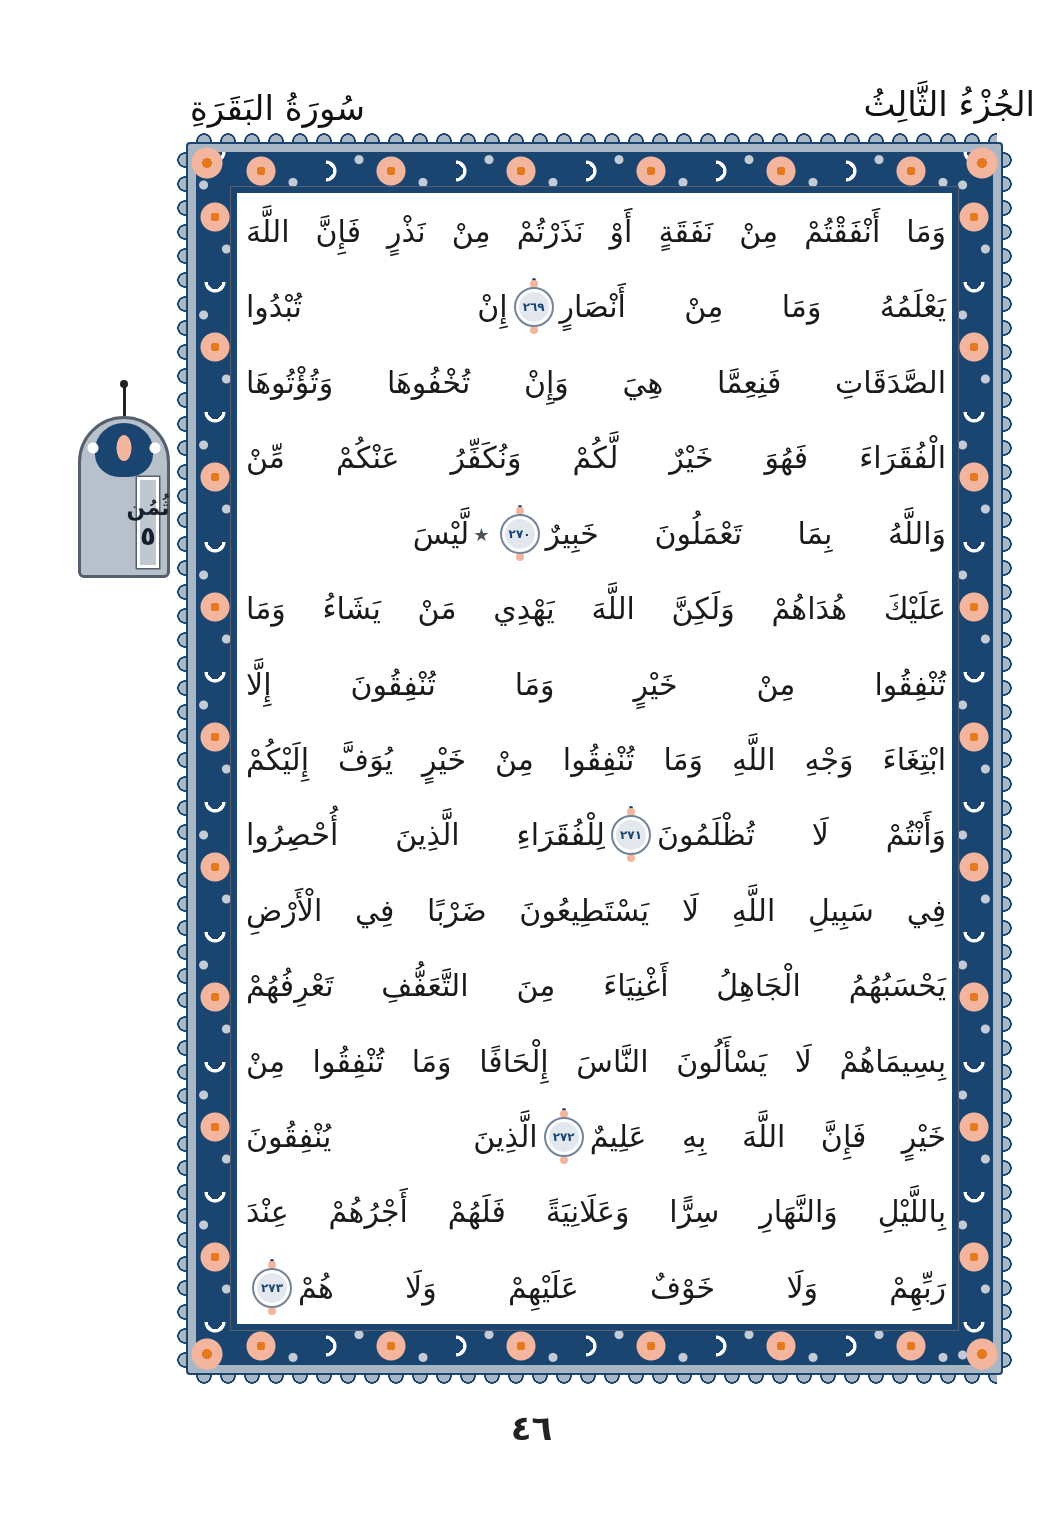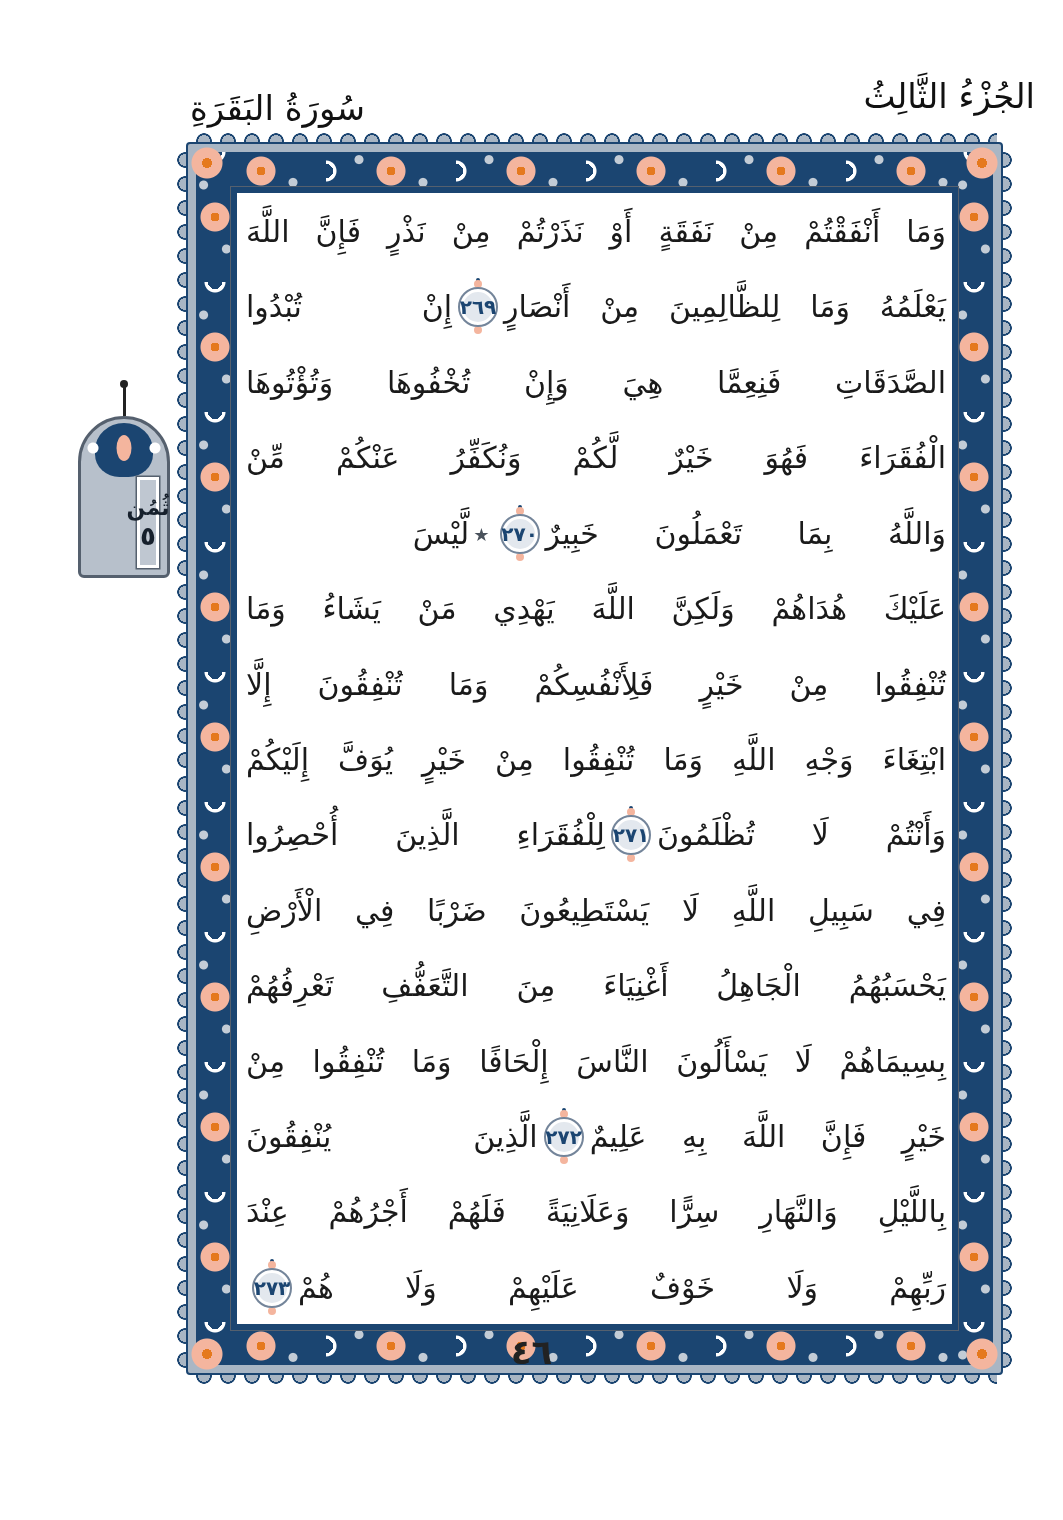--- a/index.html
+++ b/index.html
@@ -6,21 +6,21 @@
     --navy:#1b4571; --salmon:#f4b59e; --orange:#e5791e;
     --grayblue:#a9b6c4; --graydark:#55606e; --ink:#1a1a1a; --paper:#ffffff;
   }
   *{margin:0;padding:0;box-sizing:border-box;}
   html,body{width:1063px;height:1520px;background:var(--paper);
     font-family:"DejaVu Sans","Liberation Sans",sans-serif;color:var(--ink);overflow:hidden;}
   .page{position:relative;width:1063px;height:1520px;}
 
   
   .hdr{position:absolute;font-size:34px;font-weight:normal;direction:rtl;white-space:nowrap;color:#111;}
-  .hdr-juz{top:76px;right:28px;}
+  .hdr-juz{top:84px;right:28px;}
   .hdr-surah{top:88px;left:190px;}
 
   
   .frame{position:absolute;left:186px;top:142px;width:817px;height:1233px;}
   .scallops{position:absolute;background-image:radial-gradient(circle at 12px 8px,var(--grayblue) 0 6px,var(--navy) 6px 7.5px,transparent 8px);background-size:24px 16px;background-repeat:repeat-x;}
   .sc-t{left:6px;right:6px;top:-9px;height:16px;}
   .sc-b{left:6px;right:6px;bottom:-9px;height:16px;transform:scaleY(-1);}
   .sc-l{top:6px;bottom:6px;left:-9px;width:16px;height:auto;background-size:16px 24px;background-repeat:repeat-y;background-image:radial-gradient(circle at 8px 12px,var(--grayblue) 0 6px,var(--navy) 6px 7.5px,transparent 8px);}
   .sc-r{top:6px;bottom:6px;right:-9px;width:16px;background-size:16px 24px;background-repeat:repeat-y;background-image:radial-gradient(circle at 8px 12px,var(--grayblue) 0 6px,var(--navy) 6px 7.5px,transparent 8px);}
   .band-outer{position:absolute;inset:0;background:var(--grayblue);border:2px solid var(--navy);border-radius:4px;}
@@ -54,21 +54,21 @@
   
   .text-area{position:absolute;left:246px;top:196px;width:700px;height:1128px;
     display:flex;flex-direction:column;justify-content:space-between;direction:rtl;}
   .qline{height:72px;line-height:72px;font-size:30px;white-space:nowrap;
     display:flex;justify-content:space-between;align-items:center;color:var(--ink);}
   .qline .seg{flex:1 1 auto;display:flex;justify-content:space-between;}
   .qline span.word{display:inline-block;}
   .ayah-marker{flex:0 0 auto;display:inline-flex;align-items:center;justify-content:center;
     width:40px;height:40px;margin:0 6px;border-radius:50%;background:#e3e8ee;
     border:2px solid #74859a;box-shadow:inset 0 0 0 3px #ffffff,0 -23px 0 -16px var(--salmon),0 23px 0 -16px var(--salmon),0 -27px 0 -18px var(--navy);
-    color:var(--navy);font-size:20px;font-weight:bold;line-height:1;}
+    color:var(--navy);font-size:12px;font-weight:bold;line-height:1;}
   .hizb-star{flex:0 0 auto;color:#4a525c;font-size:30px;margin:0 4px;line-height:1;}
 
   
   .thumn{position:absolute;left:76px;top:386px;width:96px;text-align:center;}
   .thumn-stem{width:3px;height:30px;background:#222;margin:0 auto;position:relative;}
   .thumn-stem::before{content:"";position:absolute;top:-6px;left:-2.5px;width:8px;height:8px;border-radius:50%;background:#222;}
   .thumn-body{position:relative;width:92px;height:162px;margin:0 auto;background:#b7c0cb;
     border:3px solid var(--graydark);border-radius:46px 46px 6px 6px;}
   .thumn-arch{position:absolute;top:4px;left:50%;transform:translateX(-50%);width:58px;height:54px;
     background:var(--navy);border-radius:50% 50% 42% 42%;}
@@ -76,21 +76,21 @@
     width:15px;height:26px;background:var(--salmon);border-radius:50%;}
   .thumn-arch::before{content:"";position:absolute;left:-9px;top:18px;width:76px;height:14px;
     background:radial-gradient(circle at 7px 7px,#fff 0 5px,rgba(0,0,0,0) 6px),radial-gradient(circle at 69px 7px,#fff 0 5px,rgba(0,0,0,0) 6px);}
   .thumn-panel{position:absolute;left:8px;right:8px;top:58px;bottom:7px;background:#bfc7d1;
     border:3px solid #ffffff;box-shadow:0 0 0 1.5px var(--graydark);
     display:flex;flex-direction:column;align-items:center;justify-content:center;gap:2px;margin-left:48px;}
   .thumn-label{font-size:22px;font-weight:bold;color:#16202c;direction:rtl;line-height:1.1;}
   .thumn-num{font-size:26px;font-weight:bold;color:#16202c;line-height:1;}
 
   
-  .page-num{position:absolute;left:0;right:0;top:1332px;text-align:center;
+  .page-num{position:absolute;left:0;right:0;top:1408px;text-align:center;
     font-size:34px;font-weight:bold;color:#222;}
 </style>
 </head>
 <body>
 
 <div class="page">
 
   <div class="hdr hdr-juz">الجُزْءُ الثَّالِثُ</div>
   <div class="hdr hdr-surah">سُورَةُ البَقَرَةِ</div>
 
@@ -123,21 +123,20 @@
           <span class="word">مِنْ</span>
           <span class="word">نَذْرٍ</span>
           <span class="word">فَإِنَّ</span>
           <span class="word">اللَّهَ</span>
         </span>
       </div>
       <div class="qline">
         <span class="seg">
           <span class="word">يَعْلَمُهُ</span>
           <span class="word">وَمَا</span>
-          <span class="word">لِلظَّالِمِينَ</span>
           <span class="word">مِنْ</span>
           <span class="word">أَنْصَارٍ</span>
         </span>
         <span class="ayah-marker">٢٦٩</span>
         <span class="seg">
           <span class="word">إِنْ</span>
           <span class="word">تُبْدُوا</span>
         </span>
       </div>
       <div class="qline">
@@ -184,21 +183,20 @@
           <span class="word">مَنْ</span>
           <span class="word">يَشَاءُ</span>
           <span class="word">وَمَا</span>
         </span>
       </div>
       <div class="qline">
         <span class="seg">
           <span class="word">تُنْفِقُوا</span>
           <span class="word">مِنْ</span>
           <span class="word">خَيْرٍ</span>
-          <span class="word">فَلِأَنْفُسِكُمْ</span>
           <span class="word">وَمَا</span>
           <span class="word">تُنْفِقُونَ</span>
           <span class="word">إِلَّا</span>
         </span>
       </div>
       <div class="qline">
         <span class="seg">
           <span class="word">ابْتِغَاءَ</span>
           <span class="word">وَجْهِ</span>
           <span class="word">اللَّهِ</span>

